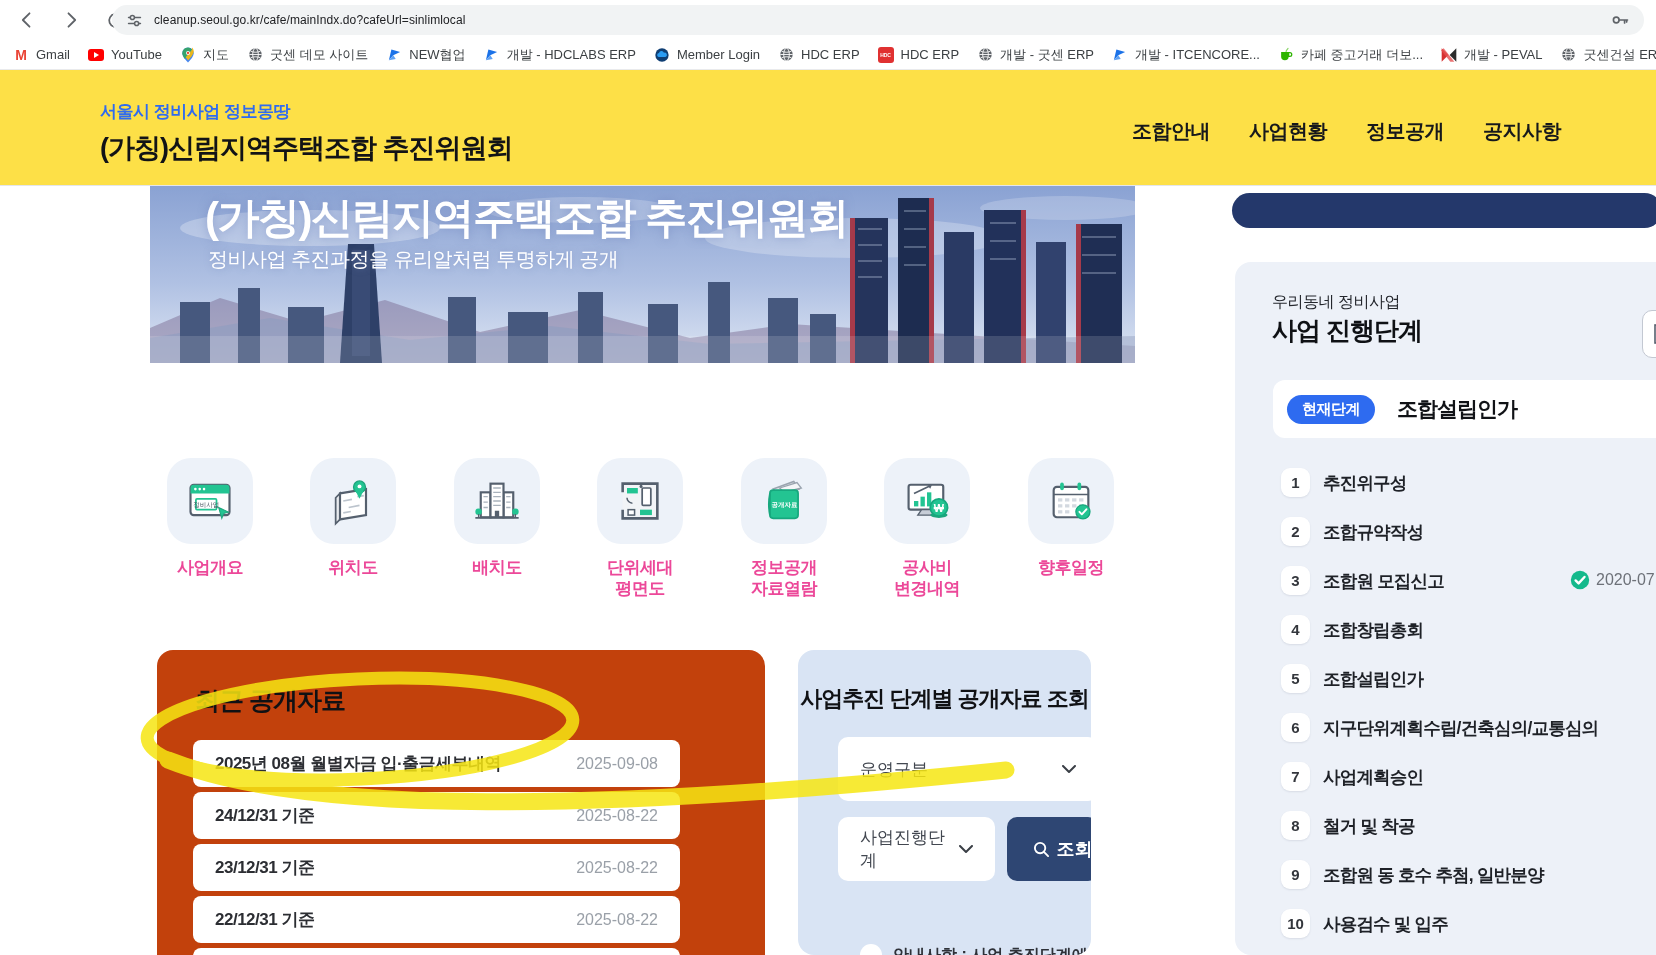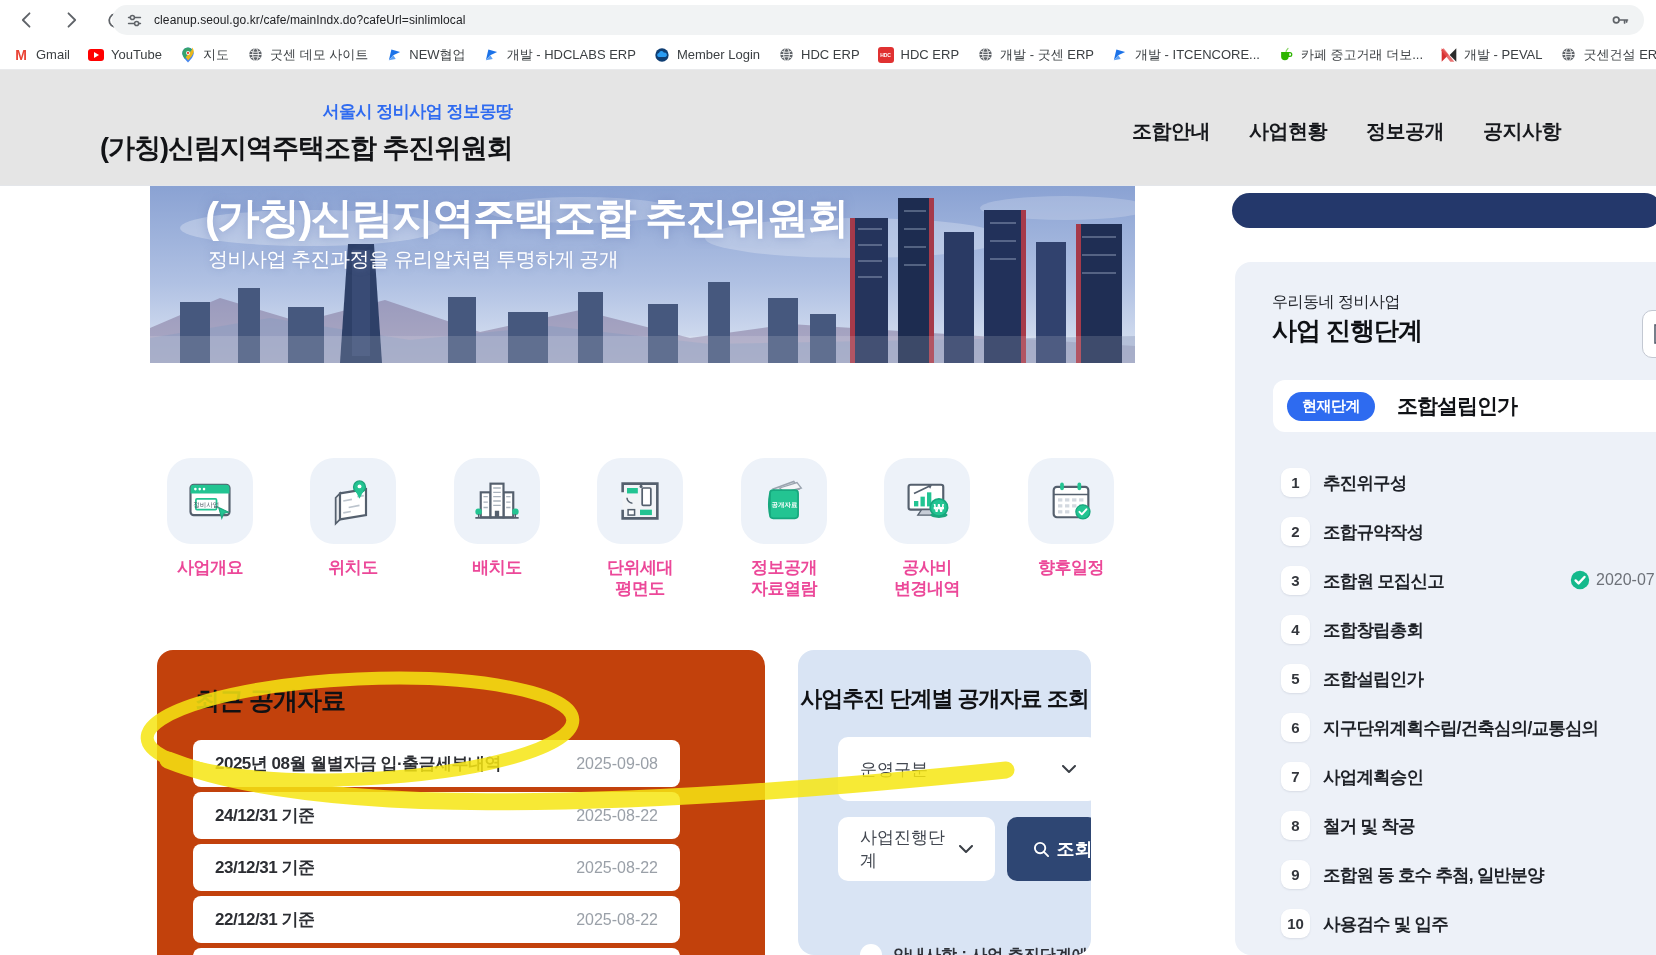--- a/index.html
+++ b/index.html
@@ -17,21 +17,21 @@
   .omni-url { margin-left:11px; font-size:12px; color:#202124; letter-spacing:0.1px; }
   .omni-key { margin-left:auto; display:flex; align-items:center; }
   .bookmarks { position:absolute; left:4px; top:40px; width:1652px; height:29px; display:flex; align-items:center; overflow:hidden; white-space:nowrap; }
   .bm { display:flex; align-items:center; gap:7px; padding:3px 9px; font-size:13px; color:#3c4043; border-radius:6px; flex:0 0 auto; cursor:pointer; }
   .fav { width:16px; height:16px; display:inline-flex; align-items:center; justify-content:center; flex:0 0 auto; }
   .fav-gmail { color:#ea4335; font-weight:900; font-size:14px; }
   .fav-youtube { width:16px; height:12px; background:#f00; border-radius:3px; position:relative; }
   .fav-youtube::after { content:""; position:absolute; left:6px; top:3px; border-left:5px solid #fff; border-top:3px solid transparent; border-bottom:3px solid transparent; }
   .fav-hdc { width:16px; height:16px; background:#e03131; border-radius:3px; color:#fff; font-size:5px; font-weight:700; display:flex; align-items:center; justify-content:center; }
   
-  .site-header { position:absolute; top:70px; left:0; width:1656px; height:116px; background:#e5e5e5; border-bottom:1px solid #e4e6ea; z-index:4;text-align:right; }
+  .site-header { position:absolute; top:70px; left:0; width:1656px; height:116px; background:#fde047; border-bottom:1px solid #e4e6ea; z-index:4; }
   .brand { position:absolute; left:100px; top:30px; }
   .brand-eyebrow { font-size:17px; font-weight:800; color:#2f6bf0; letter-spacing:-0.5px; }
   .brand-title { margin-top:7px; font-size:27px; font-weight:800; color:#121316; letter-spacing:-1px; }
   .main-nav { position:absolute; right:95px; top:48px; display:flex; gap:39px; }
   .main-nav .nav-item { font-size:20px; font-weight:800; color:#16181c; letter-spacing:-0.5px; cursor:pointer; }
   
   .hero { position:absolute; left:150px; top:186px; width:985px; height:177px; overflow:hidden; }
   .hero svg.bg { position:absolute; inset:0; }
   .hero-title { position:absolute; left:55px; top:4px; font-size:42px; font-weight:800; color:#fff; letter-spacing:-1.5px; text-shadow:0 0 10px rgba(110,130,185,.55); }
   .hero-sub { position:absolute; left:58px; top:60px; font-size:20px; font-weight:500; color:#fff; letter-spacing:-0.5px; text-shadow:0 0 6px rgba(110,130,185,.5); }
@@ -57,21 +57,21 @@
   .search-btn { position:absolute; left:209px; top:167px; width:91px; height:64px; background:#2e4673; border-radius:10px; color:#fff; font-size:18px; font-weight:700; display:flex; align-items:center; justify-content:center; gap:7px; cursor:pointer;padding-left:20px; }
   .notice { position:absolute; left:62px; top:294px; display:flex; align-items:center; gap:11px; }
   .notice-dot { width:22px; height:22px; background:#fff; border-radius:50%; flex:0 0 auto; }
   .notice-text { font-size:16px; font-weight:600; color:#2e3138; white-space:nowrap; }
   
   .side-btn { position:absolute; left:1232px; top:193px; width:430px; height:35px; background:#24386b; border-radius:18px; cursor:pointer; }
   .side-card { position:absolute; left:1235px; top:262px; width:421px; height:693px; background:#edf1f8; border-radius:16px 0 0 16px; }
   .side-eyebrow { position:absolute; left:37px; top:30px; font-size:16px; font-weight:500; color:#24272d; letter-spacing:-0.5px; }
   .side-title { position:absolute; left:37px; top:52px; font-size:25px; font-weight:800; color:#0f1115; letter-spacing:-1px; }
   .side-iconbox { position:absolute; left:407px; top:48px; width:44px; height:48px; background:#fff; border:1.5px solid #c3c8d2; border-radius:10px; display:flex; align-items:center; justify-content:center; cursor:pointer; }
-  .stage-card { position:absolute; left:38px; top:118px; width:383px; height:52px; background:#fff; border-radius:12px 0 0 12px; display:flex; align-items:center; padding:0 14px; }
+  .stage-card { position:absolute; left:38px; top:118px; width:383px; height:58px; background:#fff; border-radius:12px 0 0 12px; display:flex; align-items:center; padding:0 14px; }
   .stage-pill { width:88px; height:29px; border-radius:15px; background:#2e6bf0; color:#fff; font-size:15px; font-weight:700; display:flex; align-items:center; justify-content:center; letter-spacing:-0.5px; }
   .stage-name { margin-left:22px; font-size:21px; font-weight:800; color:#101216; letter-spacing:-1px; }
   .steps { position:absolute; left:46px; top:206px; width:375px; }
   .step { position:relative; height:29px; margin-bottom:20px; display:flex; align-items:center; }
   .step-no { width:29px; height:29px; background:#fff; border-radius:9px; box-shadow:0 1px 2px rgba(30,40,70,.1); font-size:15px; font-weight:700; color:#33363c; display:flex; align-items:center; justify-content:center; flex:0 0 auto; }
   .step-label { margin-left:13px; font-size:17.5px; font-weight:600; color:#1e2127; letter-spacing:-0.8px; white-space:nowrap; }
   .step-meta { position:absolute; left:289px; top:4px; display:flex; align-items:center; gap:6px; white-space:nowrap; }
   .step-date { font-size:16px; color:#6d7178; }
   
   .annotation { position:absolute; inset:0; z-index:9; pointer-events:none; }

